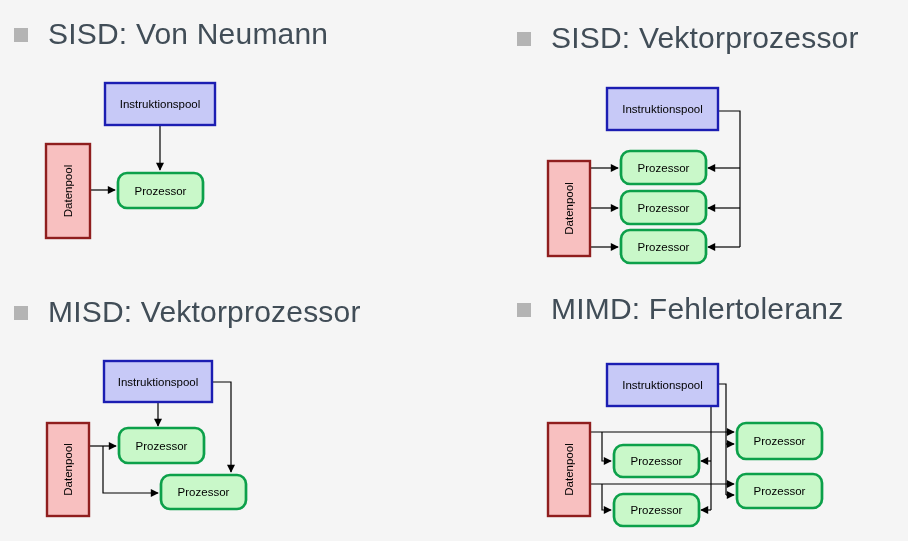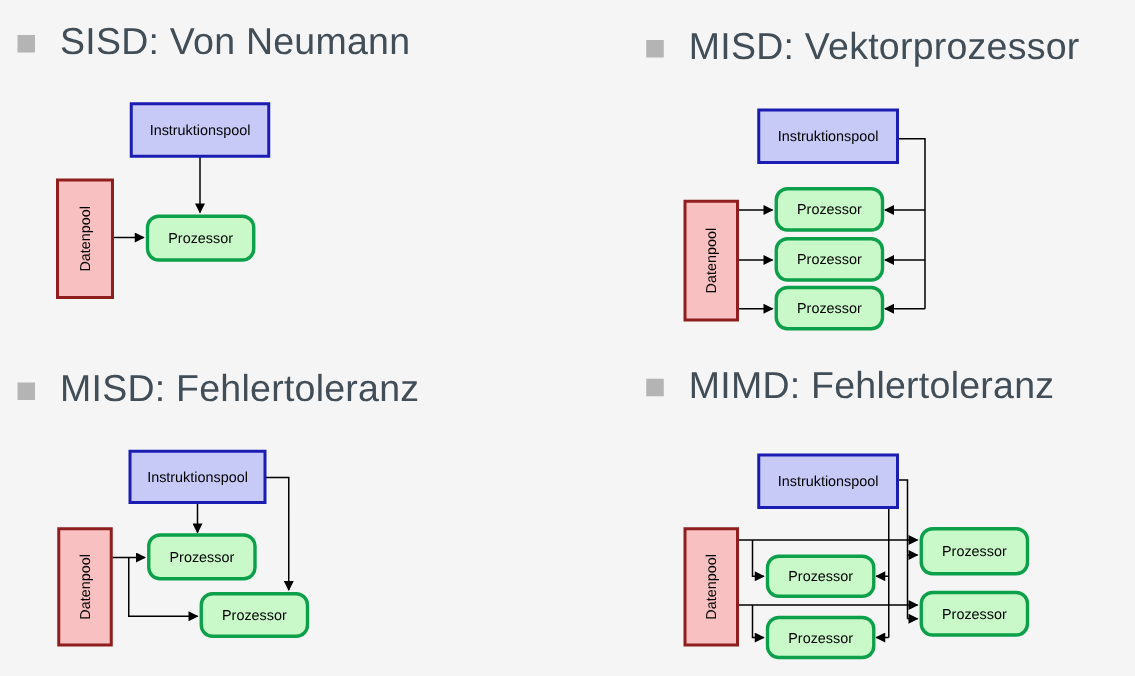--- a/index.html
+++ b/index.html
@@ -27,25 +27,25 @@
 <body>
 
 <div class="slide">
 
   <div class="quad-title" style="left:14px;top:16px">
     <span class="bullet"></span>
     <span>SISD: Von Neumann</span>
   </div>
   <div class="quad-title" style="left:517px;top:20px">
     <span class="bullet"></span>
-    <span>MISD: Vektorprozessor</span>
+    <span>SISD: Vektorprozessor</span>
   </div>
   <div class="quad-title" style="left:14px;top:294px">
     <span class="bullet"></span>
-    <span>MISD: Fehlertoleranz</span>
+    <span>MISD: Vektorprozessor</span>
   </div>
   <div class="quad-title" style="left:517px;top:291px">
     <span class="bullet"></span>
     <span>MIMD: Fehlertoleranz</span>
   </div>
 
   <svg class="canvas" width="908" height="541" viewBox="0 0 908 541">
     <defs>
       <marker id="arrow" viewBox="0 0 10 10" refX="9" refY="5" markerWidth="9" markerHeight="8" markerUnits="userSpaceOnUse" orient="auto">
         <path d="M 0 0 L 10 5 L 0 10 z" class="arrowhead"></path>

